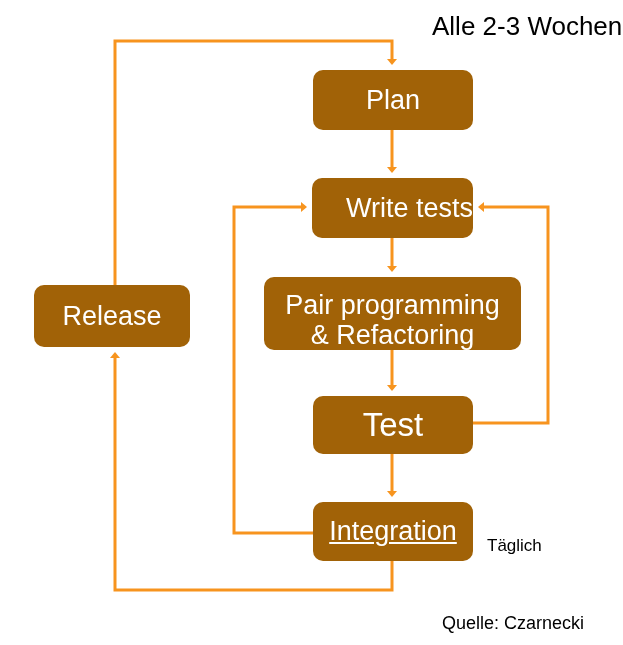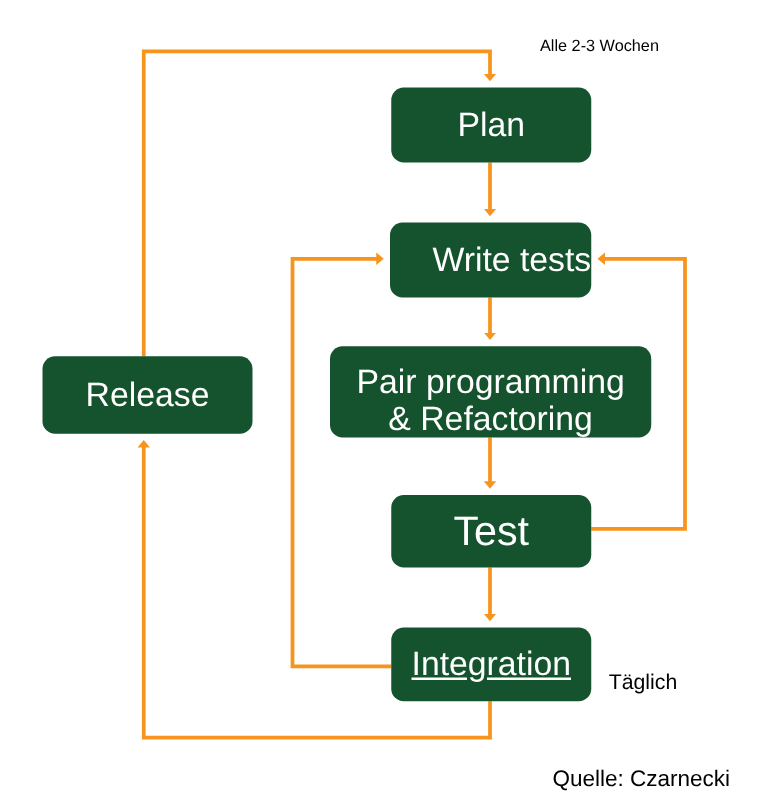--- a/index.html
+++ b/index.html
@@ -20,21 +20,21 @@
   svg.edges {
     position: absolute;
     left: 0;
     top: 0;
     width: 623px;
     height: 645px;
     pointer-events: none;
   }
   .node {
     position: absolute;
-    background: #14532d;
+    background: #a16207;
     border-radius: 10px;
     color: #ffffff;
     display: flex;
     align-items: center;
     justify-content: center;
     text-align: center;
     line-height: 1.12;
     box-sizing: border-box;
     font-family: "Liberation Sans", sans-serif;
   }
@@ -47,23 +47,23 @@
     color: #000000;
     font-family: "Liberation Sans", sans-serif;
     white-space: nowrap;
   }
   
   #node-plan        { left: 313px; top: 70px;  width: 160px; height: 60px;  font-size: 27px; }
   #node-write-tests { left: 312px; top: 178px; width: 161px; height: 60px;  font-size: 27px; justify-content: flex-end; }
   #node-pair        { left: 264px; top: 277px; width: 257px; height: 73px;  font-size: 27px; align-items: flex-end; }
   #node-test        { left: 313px; top: 396px; width: 160px; height: 58px;  font-size: 33px; }
   #node-integration { left: 313px; top: 502px; width: 160px; height: 59px;  font-size: 27px; text-decoration: underline; }
-  #node-release     { left: 34px;  top: 285px; width: 168px; height: 62px;  font-size: 27px; }
+  #node-release     { left: 34px;  top: 285px; width: 156px; height: 62px;  font-size: 27px; }
   
-  #ann-cadence-weeks { left: 432px; top: 11px;  font-size: 13px; margin-top: 18px; }
+  #ann-cadence-weeks { left: 432px; top: 11px;  font-size: 26px; }
   #ann-cadence-daily { left: 487px; top: 536px; font-size: 17px; }
   #ann-source        { left: 418px; top: 613px; font-size: 18px; margin-left: 24px; }
 </style>
 </head>
 <body>
 
 <div id="canvas">
 
   <svg class="edges" viewBox="0 0 623 645" xmlns="http://www.w3.org/2000/svg">
     <defs>

